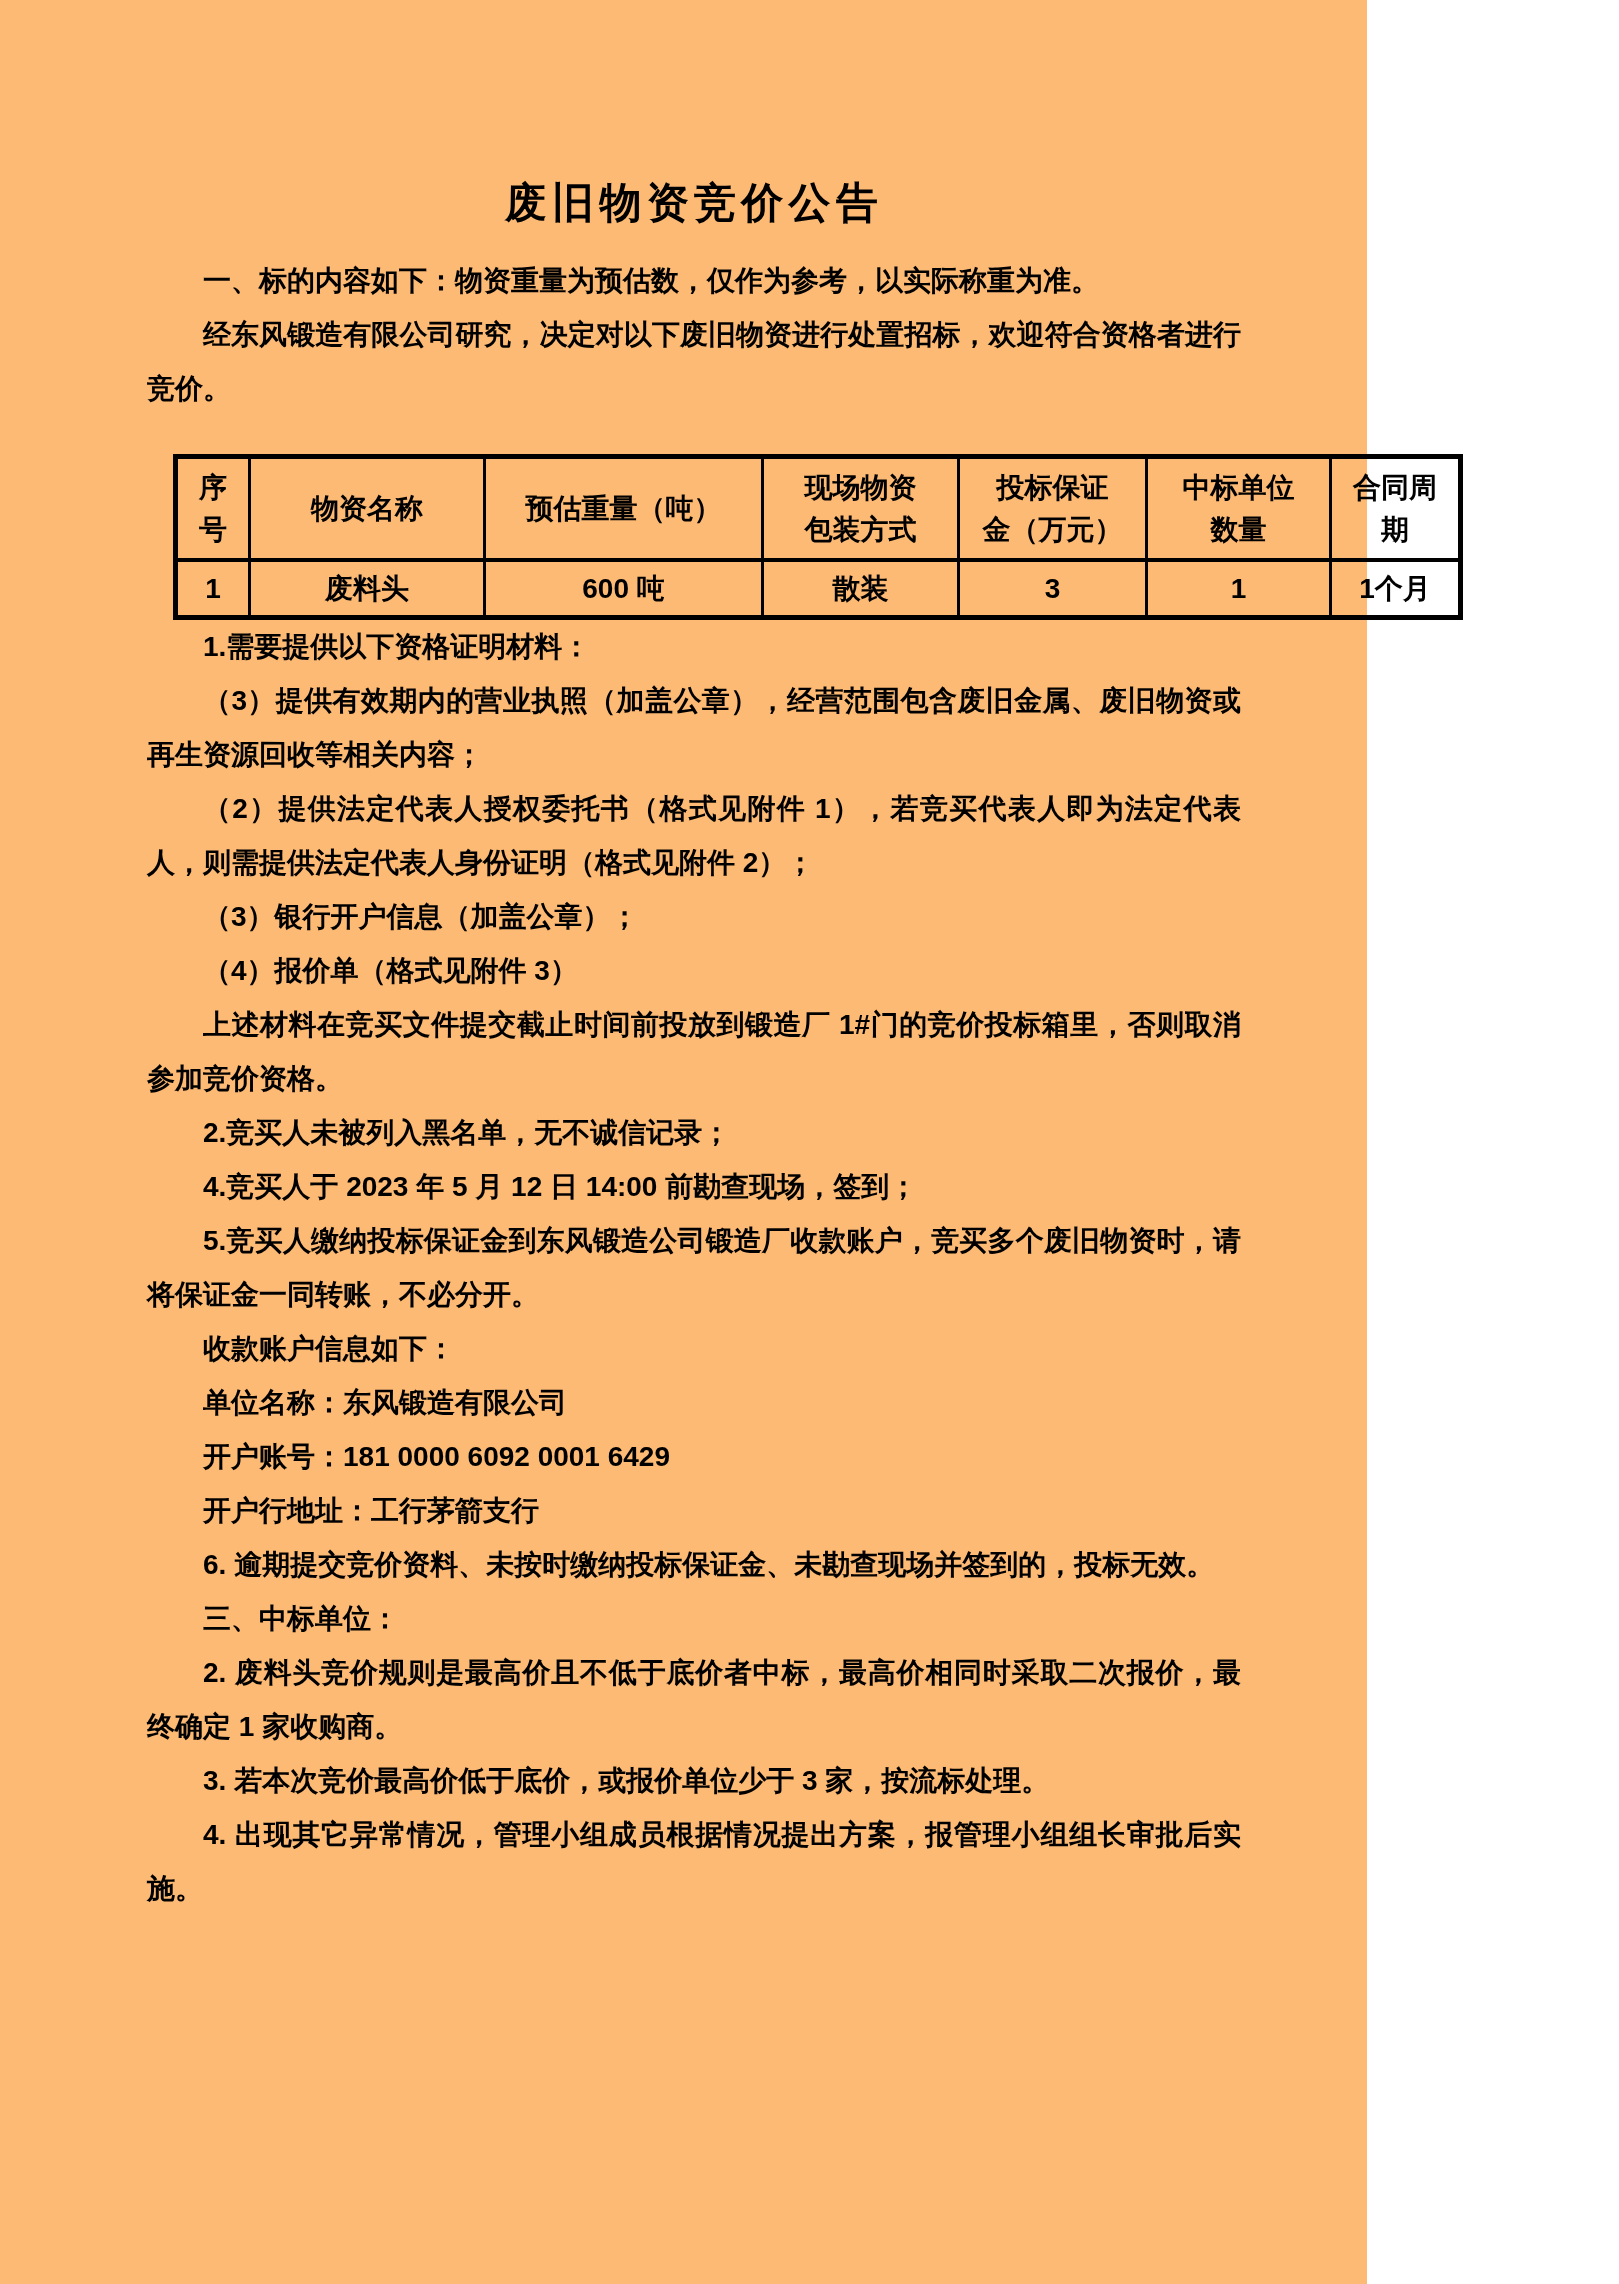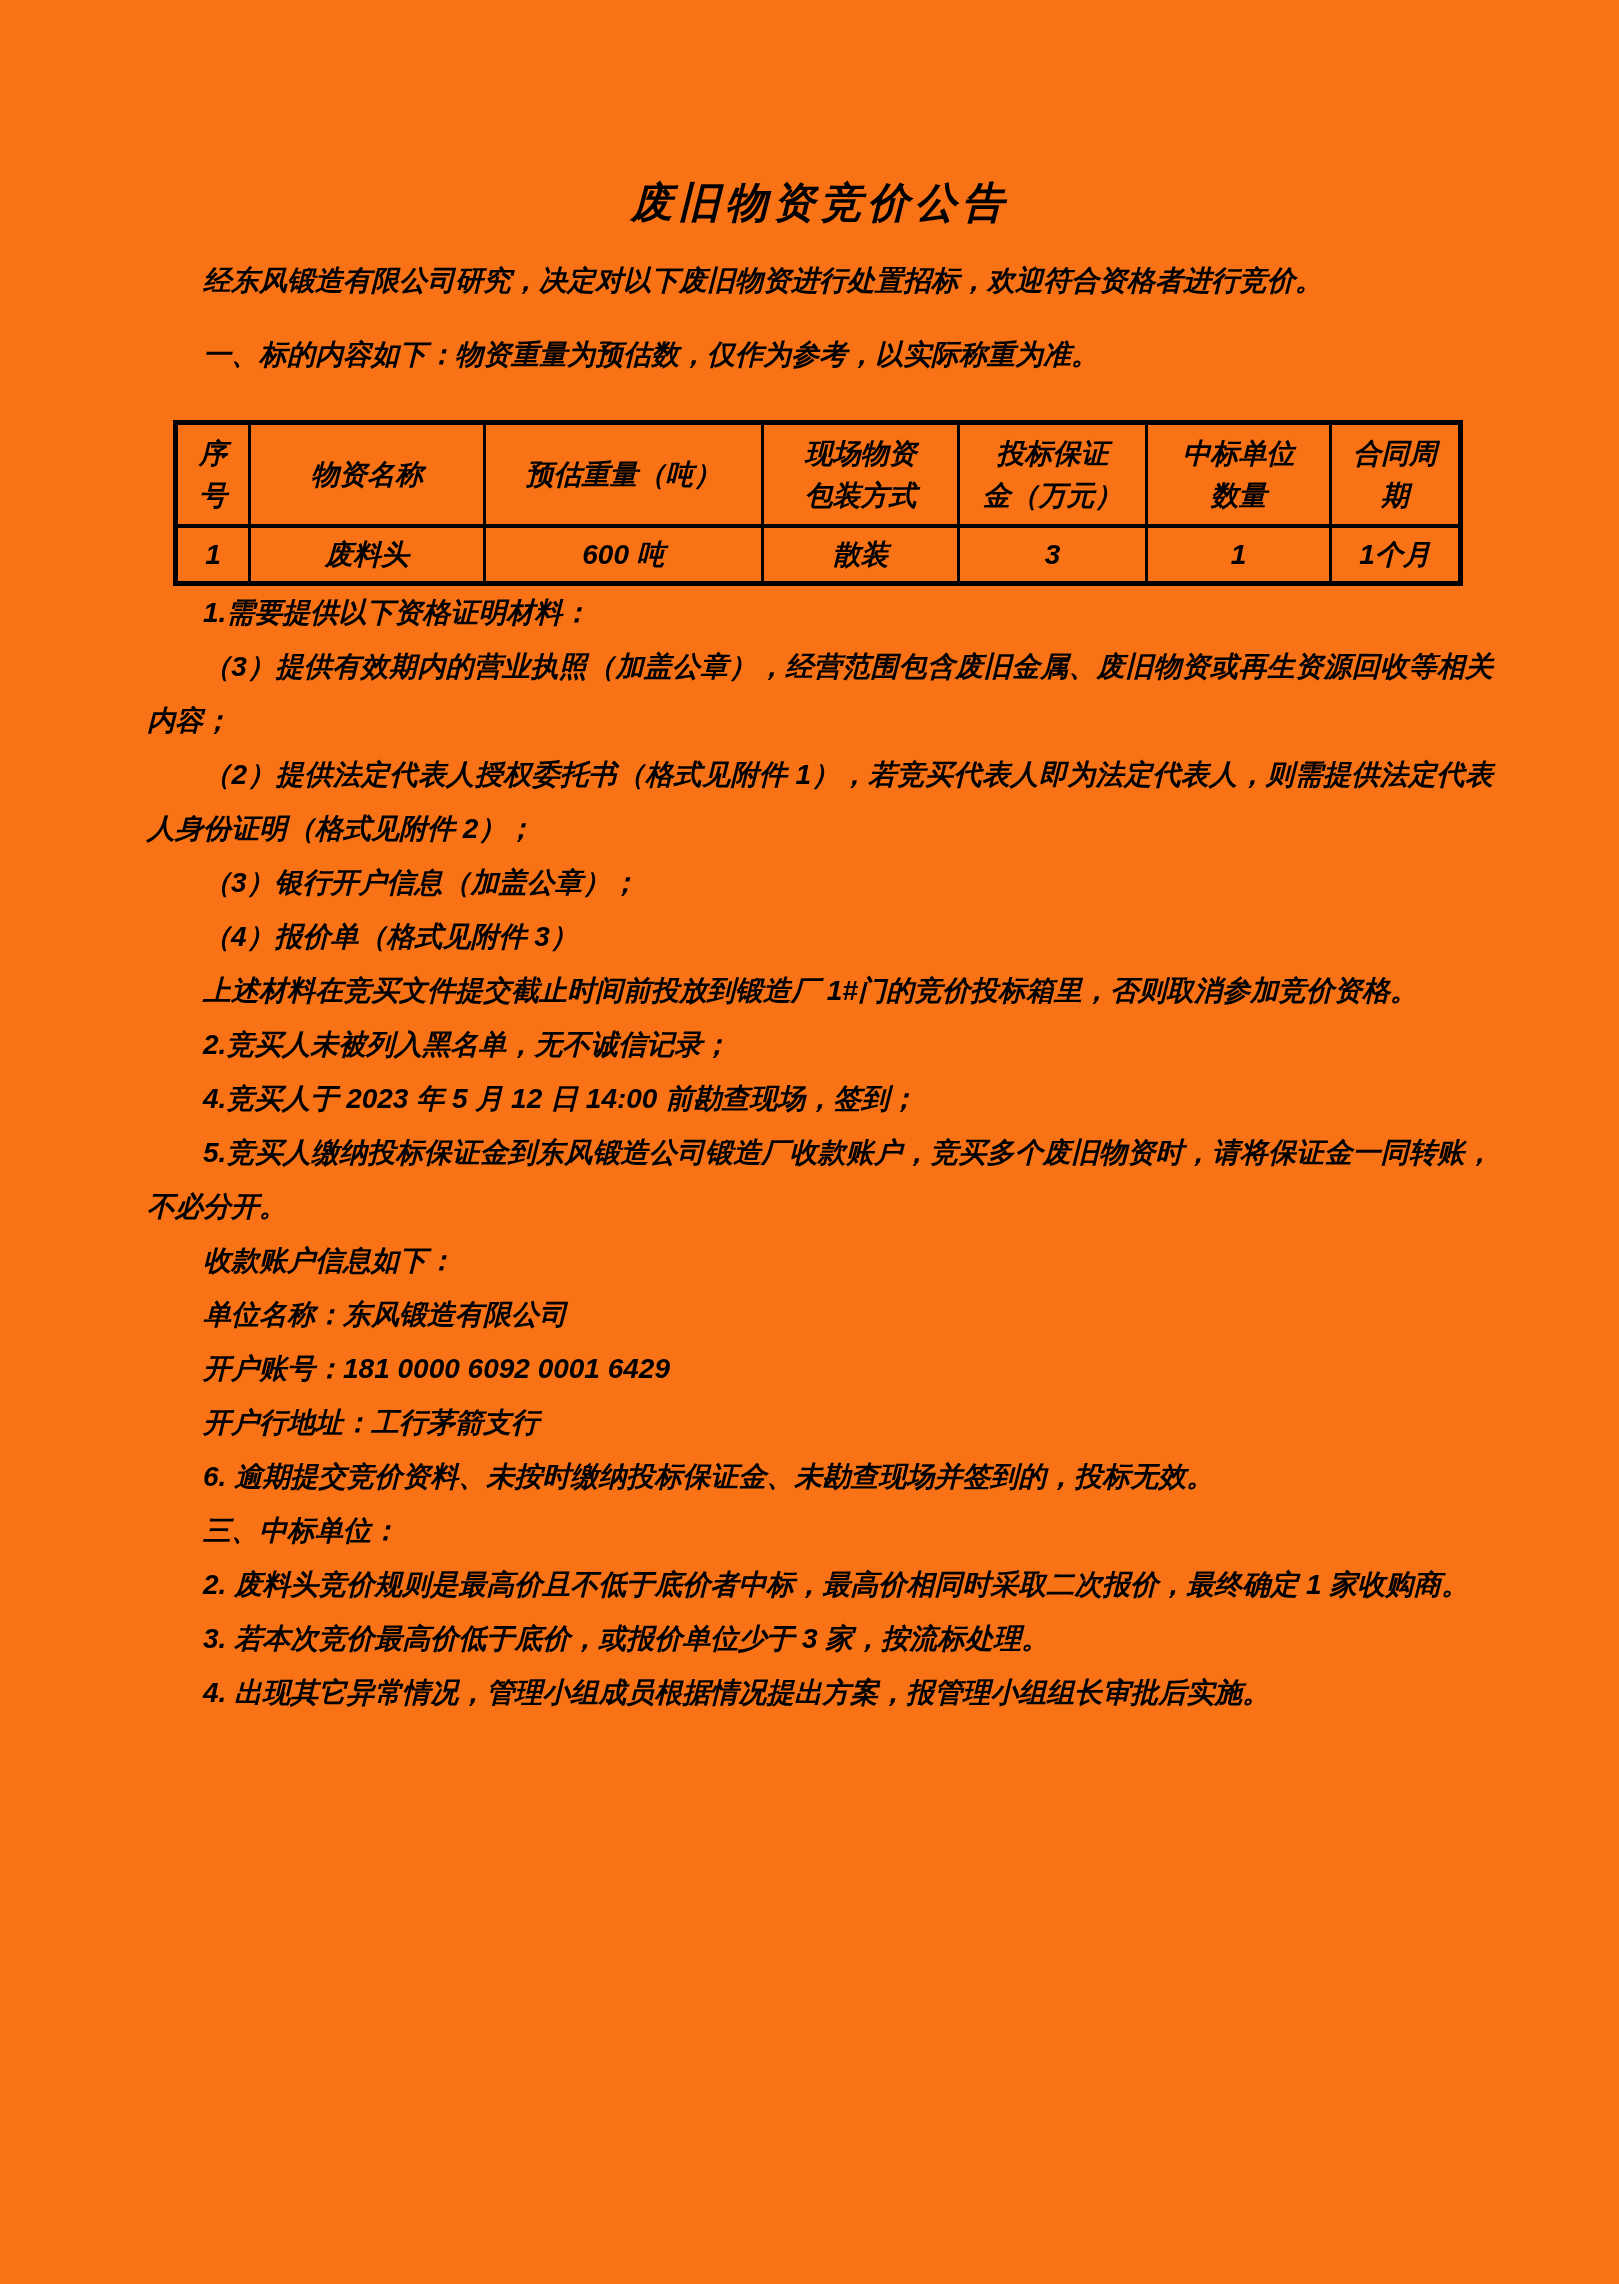--- a/index.html
+++ b/index.html
@@ -10,25 +10,24 @@
   body {
     width: 1619px;
     height: 2284px;
     font-family: "Liberation Sans", "DejaVu Sans", sans-serif;
     font-weight: bold;
     color: #000000;
     -webkit-font-smoothing: none;
   }
   .page {
     box-sizing: border-box;
-    width: 1619px;
+    width: 1367px;
     min-height: 2284px;
     padding: 173px 126px 39px 147px;
-    background: #f97316;
-    font-style: italic;
+    background: #fdba74;
   }
   h1.doc-title {
     margin: 0 0 21px 0;
     font-size: 42px;
     line-height: 60px;
     font-weight: bold;
     text-align: center;
     letter-spacing: 5.3px;
   }
   p.para {
@@ -69,23 +68,23 @@
     line-height: 46px;
   }
 </style>
 </head>
 <body>
 
 <div class="page">
 
   <h1 class="doc-title">废旧物资竞价公告</h1>
 
+  <p class="para indent sec1-heading">一、标的内容如下：物资重量为预估数，仅作为参考，以实际称重为准。</p>
+
   <p class="para indent">经东风锻造有限公司研究，决定对以下废旧物资进行处置招标，欢迎符合资格者进行竞价。</p>
-
-  <p class="para indent sec1-heading">一、标的内容如下：物资重量为预估数，仅作为参考，以实际称重为准。</p>
 
   <table class="lot-table">
     <colgroup>
       <col style="width:74px">
       <col style="width:235px">
       <col style="width:278px">
       <col style="width:196px">
       <col style="width:188px">
       <col style="width:184px">
       <col style="width:130px">

